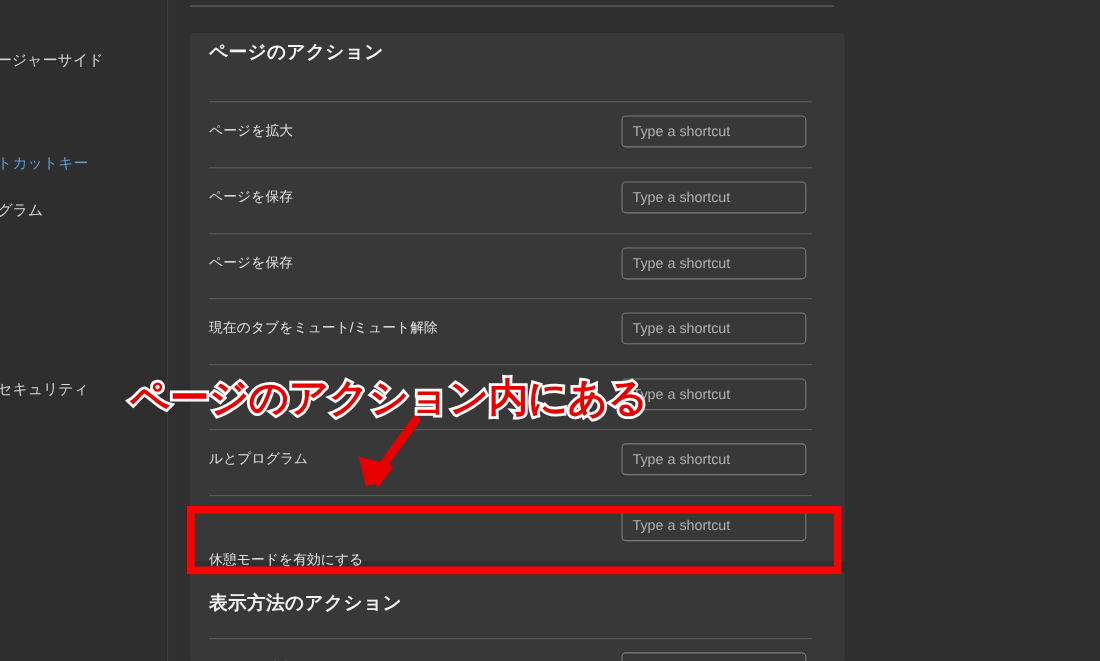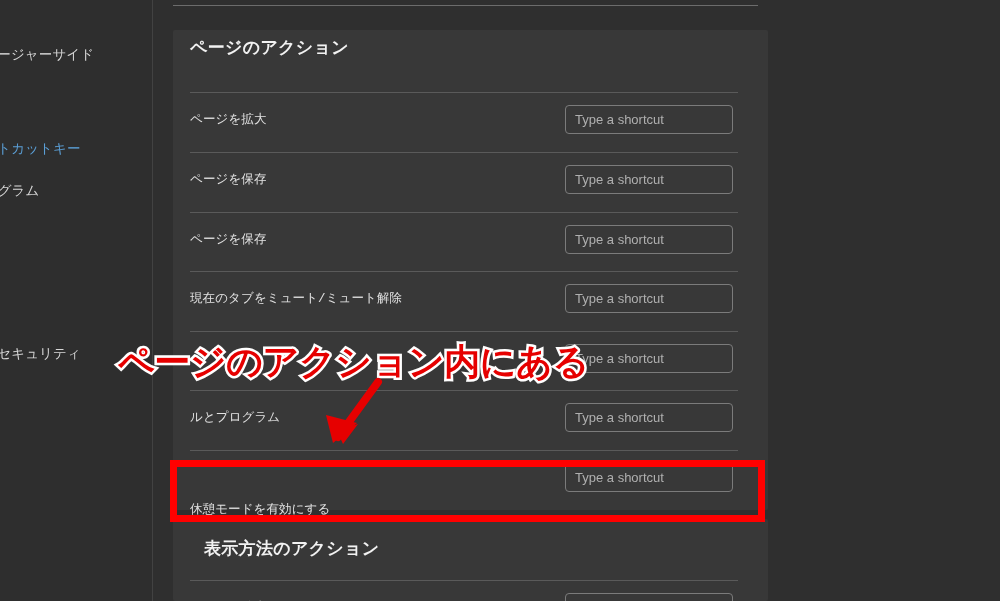--- a/index.html
+++ b/index.html
@@ -183,33 +183,33 @@
         <div class="row-sep" style="top: 92px;"></div>
         <div class="row-label" style="top: 111px;">ページを拡大</div>
         <input type="text" class="shortcut-input" placeholder="Type a shortcut" style="top: 105px;">
         <div class="row-sep" style="top: 152px;"></div>
         <div class="row-label" style="top: 171px;">ページを保存</div>
         <input type="text" class="shortcut-input" placeholder="Type a shortcut" style="top: 165px;">
         <div class="row-sep" style="top: 212px;"></div>
         <div class="row-label" style="top: 231px;">ページを保存</div>
         <input type="text" class="shortcut-input" placeholder="Type a shortcut" style="top: 225px;">
         <div class="row-sep" style="top: 271px;"></div>
-        <div class="row-label" style="top: 290px; font-family: Liberation Mono, monospace;">現在のタブをミュート/ミュート解除</div>
+        <div class="row-label" style="top: 290px;">現在のタブをミュート/ミュート解除</div>
         <input type="text" class="shortcut-input" placeholder="Type a shortcut" style="top: 284px;">
         <div class="row-sep" style="top: 331px;"></div>
         <div class="row-label" style="top: 350px;"></div>
         <input type="text" class="shortcut-input" placeholder="Type a shortcut" style="top: 344px;">
         <div class="row-sep" style="top: 390px;"></div>
         <div class="row-label" style="top: 409px;">ルとプログラム</div>
         <input type="text" class="shortcut-input" placeholder="Type a shortcut" style="top: 403px;">
         <div class="row-sep" style="top: 450px;"></div>
         <div class="row-label" style="top: 469px; margin-top: 32px;">休憩モードを有効にする</div>
         <input type="text" class="shortcut-input" placeholder="Type a shortcut" style="top: 463px;">
         <div class="card" style="top: 519px; height: 82px;"></div>
-        <div class="section-title" style="top: 537px; margin-left: 14px;">表示方法のアクション</div>
+        <div class="section-title" style="top: 537px;">表示方法のアクション</div>
         <div class="row-sep" style="top: 580px;"></div>
         <div class="row-label" style="top: 599px;">ページを拡大</div>
         <input type="text" class="shortcut-input" placeholder="Type a shortcut" style="top: 593px;">
       </div>
   </main>
 
   <div id="annotation-layer">
     <div id="annotation-text">ページのアクション内にある</div>
 
     <svg id="annotation-arrow" width="1000" height="601" style="position:absolute;left:0;top:0;">

